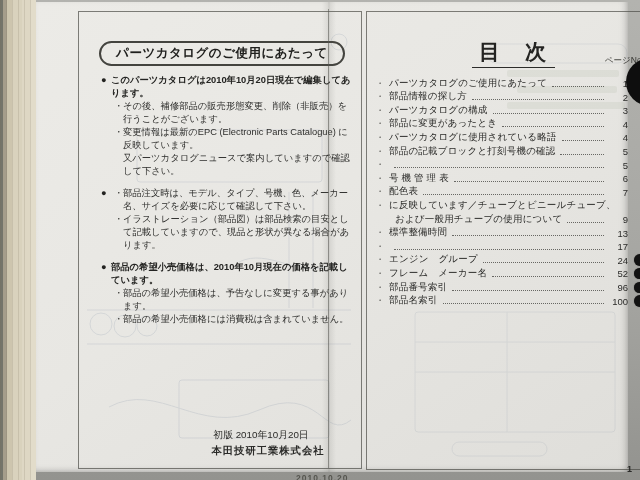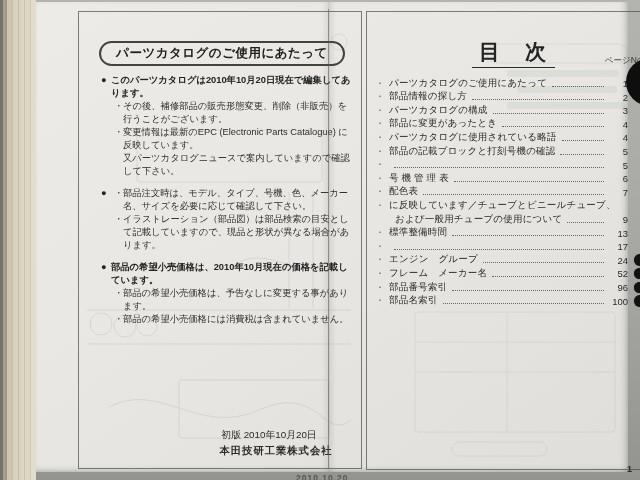--- a/index.html
+++ b/index.html
@@ -30,21 +30,21 @@
   
   .title-pill{position:absolute;left:20px;top:29px;width:246px;height:25px;
      border:2px solid #44443f;border-radius:14px;display:flex;align-items:center;justify-content:center;
      font-size:12.5px;font-weight:700;letter-spacing:.5px;color:#20201e;}
   .lp-body{position:absolute;left:11px;top:62px;width:266px;font-size:9.3px;line-height:13px;color:#2d2d2b;}
   .lp-line{margin:0;position:relative;padding-left:33px;}
   .lp-line .marker{position:absolute;left:24px;top:0;}
   .lp-line.lead{padding-left:21px;font-weight:700;color:#232321;}
   .lp-line.lead .marker{left:11px;}
   .lp-line.gap{margin-top:9px;}
-  .edition{position:absolute;left:95px;top:417px;width:190px;text-align:center;color:#2b2b29;}
+  .edition{position:absolute;left:87px;top:417px;width:190px;text-align:center;color:#2b2b29;}
   .edition .ed-line{font-size:9.8px;margin:0;}
   .edition .ed-company{font-size:10.3px;font-weight:700;margin:2px 0 0 14px;letter-spacing:1px;}
 
   
   .rp-title{position:absolute;left:0;right:0;top:26px;text-align:center;}
   .rp-title span{display:inline-block;font-size:21px;font-weight:700;letter-spacing:2px;color:#242422;
      border-bottom:1.5px solid #2c2c2a;padding:0 7px 1px;}
   .pageno-label{position:absolute;right:16px;top:43px;font-size:8.5px;color:#33332f;}
   .toc{position:absolute;left:9px;top:64px;right:2px;}
   .toc-row{display:flex;align-items:flex-end;height:13.6px;font-size:9.5px;color:#2b2b29;}

